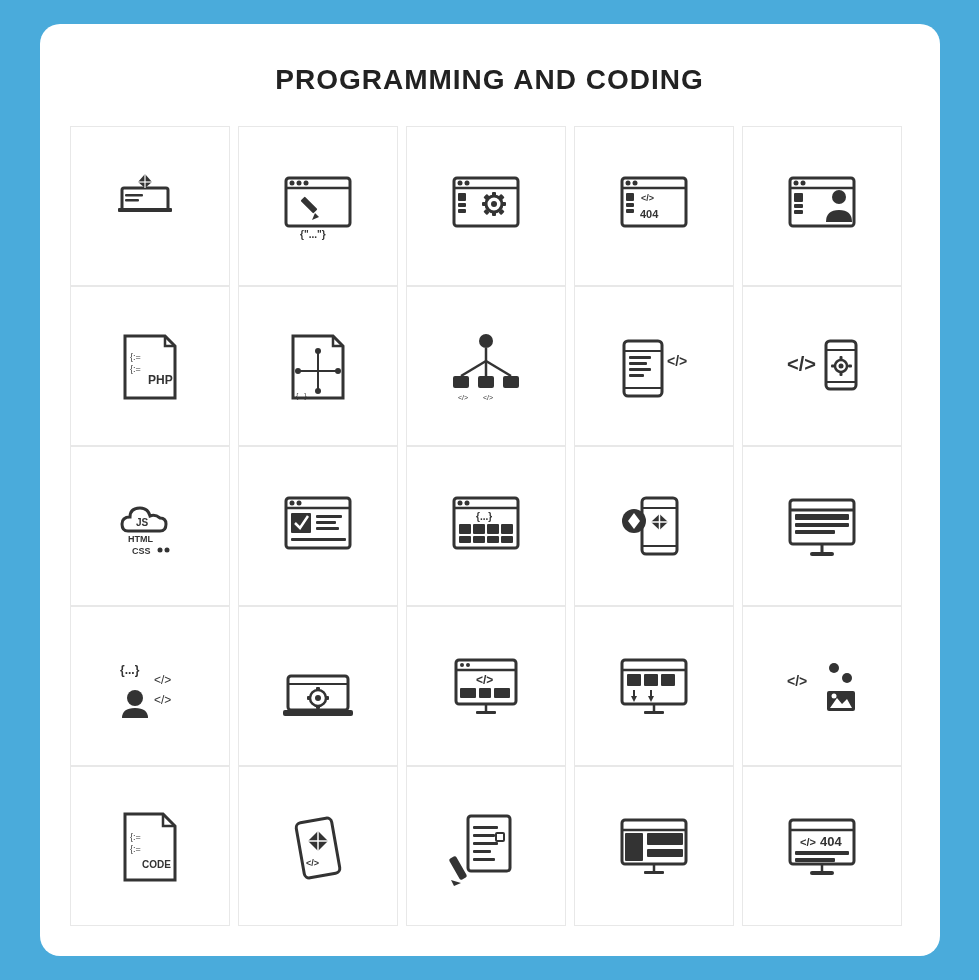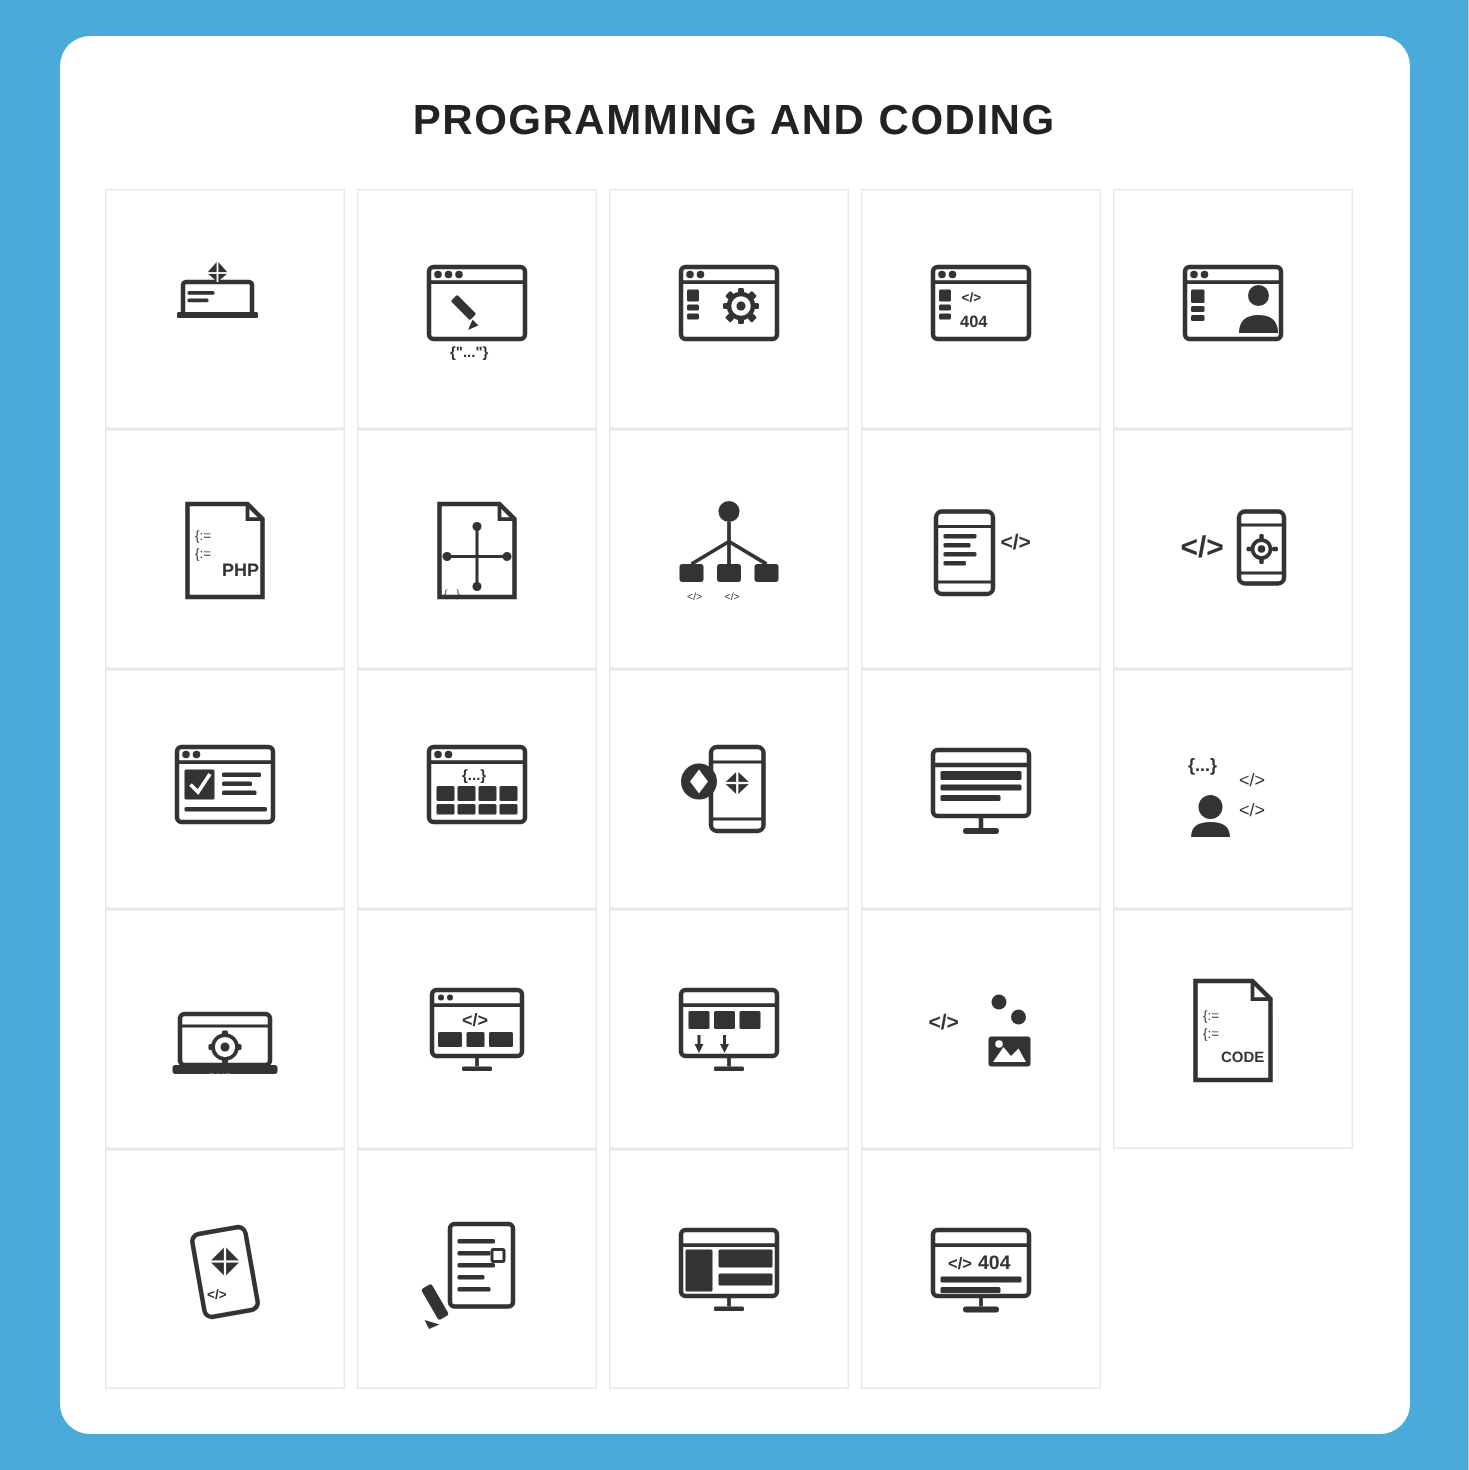--- a/index.html
+++ b/index.html
@@ -216,20 +216,35 @@
 
         <circle cx="59" cy="40" r="6" fill="none" stroke="#333" stroke-width="2.5"></circle>
         <circle cx="59" cy="40" r="2.5" fill="#333"></circle>
         <rect x="57.5" y="30" width="3" height="4" rx="1" fill="#333"></rect>
         <rect x="57.5" y="46" width="3" height="4" rx="1" fill="#333"></rect>
         <rect x="49" y="38.5" width="4" height="3" rx="1" fill="#333"></rect>
         <rect x="66" y="38.5" width="4" height="3" rx="1" fill="#333"></rect>
       </svg>
     </div>
 
+    <div class="icon-cell">
+      <svg viewBox="0 0 80 80" xmlns="http://www.w3.org/2000/svg">
+
+        <path d="M18,45 Q12,45 12,38 Q12,31 20,31 Q20,22 30,22 Q38,22 40,30 Q45,28 50,32 Q56,32 56,38 Q56,45 50,45 Z" fill="none" stroke="#333" stroke-width="3"></path>
+
+        <text x="26" y="40" font-size="10" fill="#333" font-weight="bold">JS</text>
+
+        <text x="18" y="56" font-size="9" fill="#333" font-weight="bold">HTML</text>
+
+        <text x="22" y="68" font-size="9" fill="#333" font-weight="bold">CSS</text>
+
+        <circle cx="50" cy="64" r="2.5" fill="#333"></circle>
+        <circle cx="57" cy="64" r="2.5" fill="#333"></circle>
+      </svg>
+    </div>
 
     <div class="icon-cell">
       <svg viewBox="0 0 80 80" xmlns="http://www.w3.org/2000/svg">
         <rect x="8" y="12" width="64" height="50" rx="3" fill="none" stroke="#333" stroke-width="3"></rect>
         <line x1="8" y1="22" x2="72" y2="22" stroke="#333" stroke-width="2.5"></line>
         <circle cx="14" cy="17" r="2.5" fill="#333"></circle>
         <circle cx="21" cy="17" r="2.5" fill="#333"></circle>
 
         <rect x="13" y="27" width="20" height="20" rx="1" fill="#333"></rect>
 

